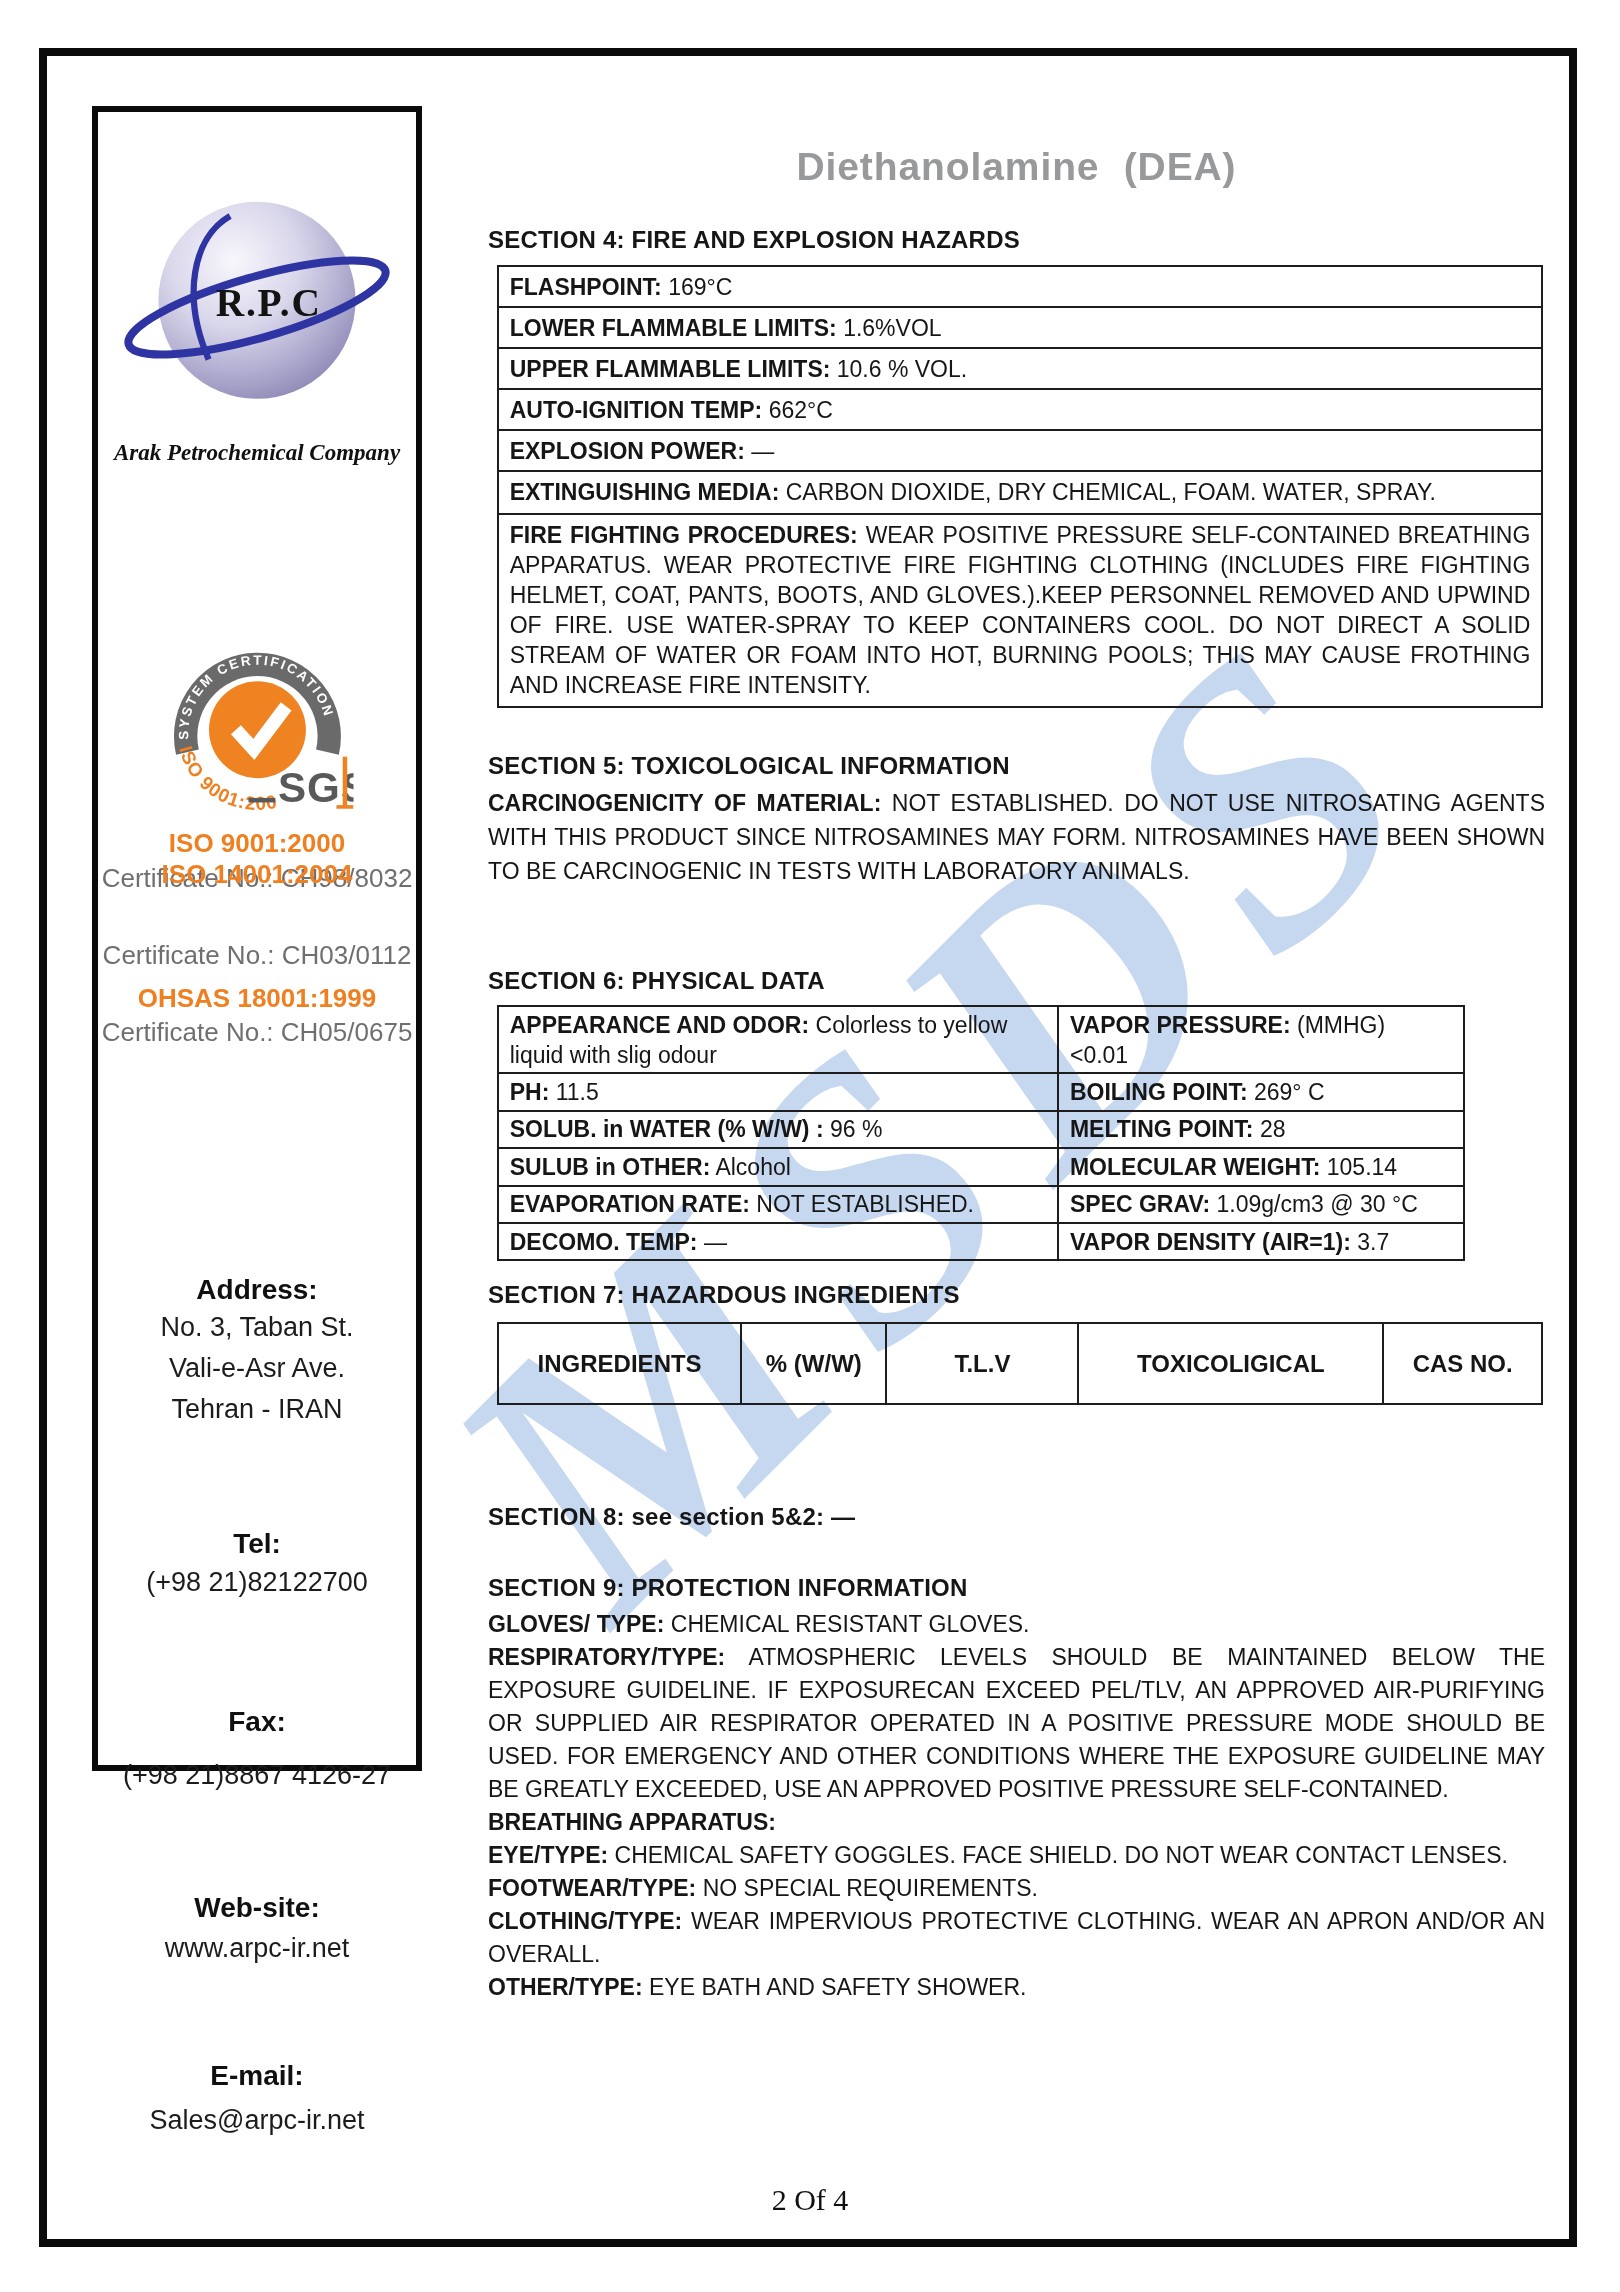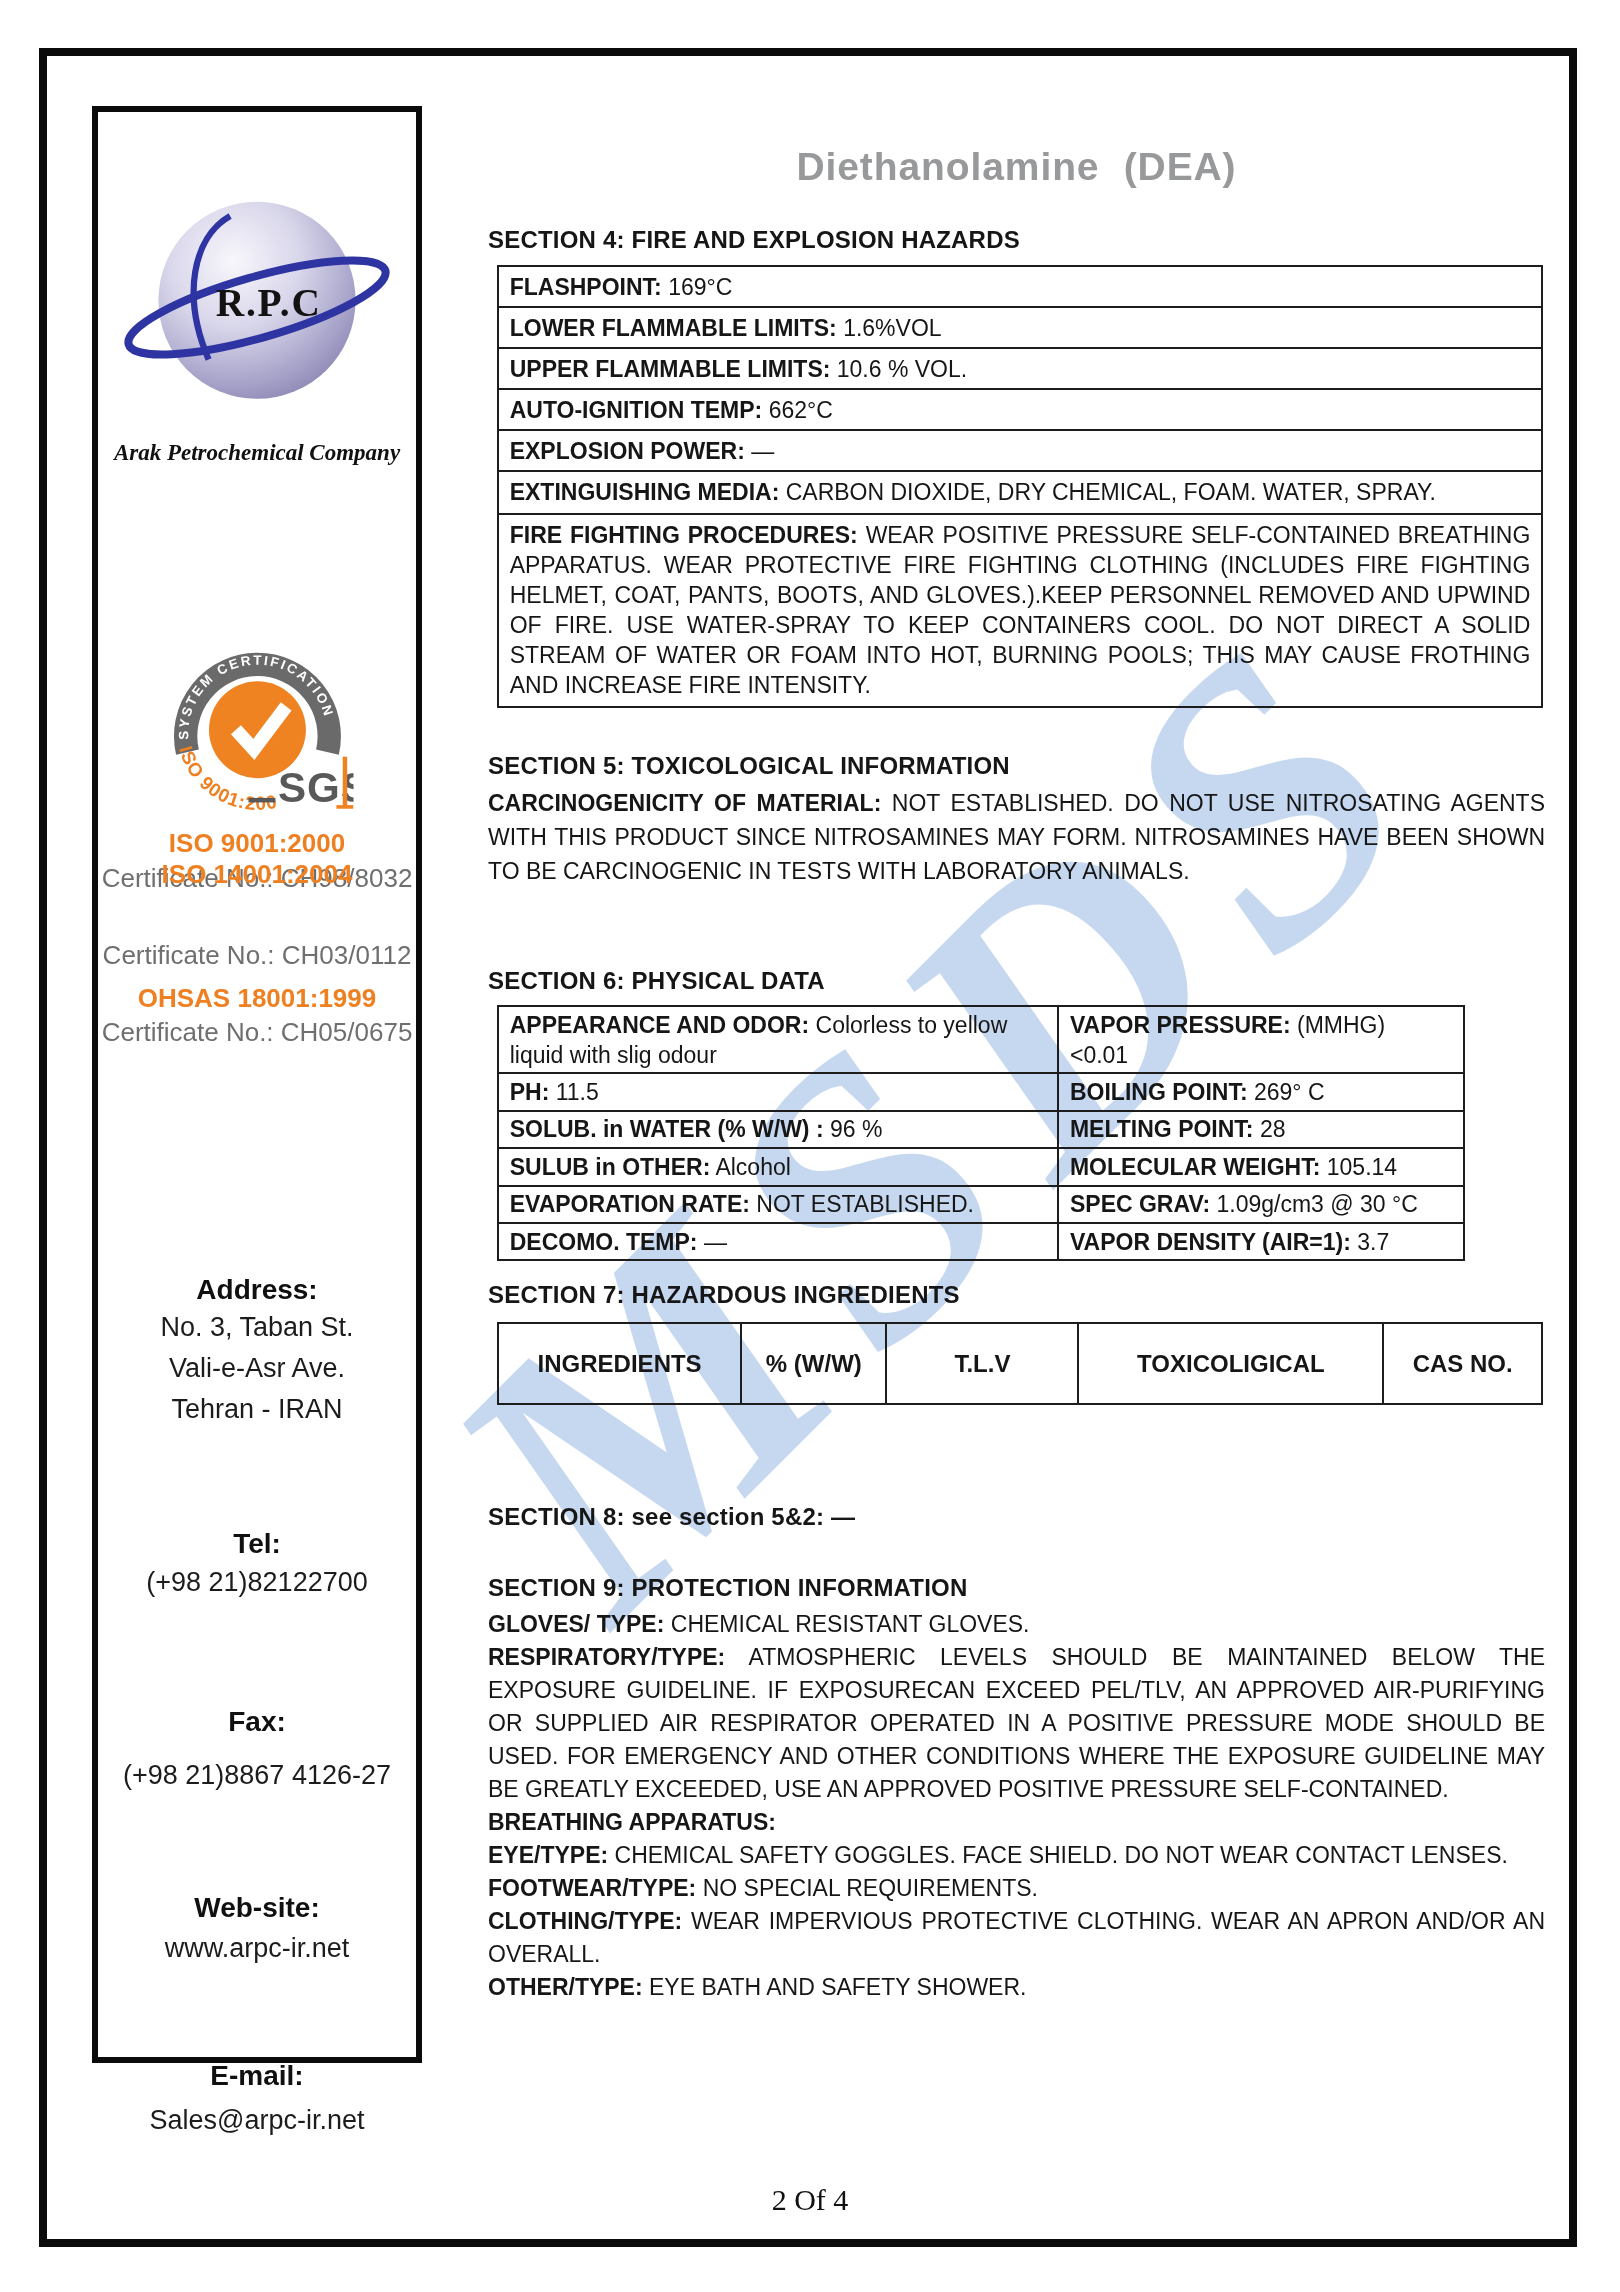--- a/index.html
+++ b/index.html
@@ -14,21 +14,21 @@
   
   .watermark {
     position:absolute; left:215px; top:913px; width:1451px; height:412px; z-index:1;
     display:flex; align-items:center; justify-content:center;
     transform:rotate(-45deg);
     font-family:"Liberation Serif", serif; font-style:italic; font-weight:bold;
     font-size:385px; letter-spacing:34px; color:#bdd1ee; opacity:0.85; white-space:nowrap;
   }
   
   .sidebar {
-    position:absolute; left:92px; top:106px; width:330px; height:1957px;
+    position:absolute; left:92px; top:106px; width:330px; height:1665px;
     border:6.3px solid #0b0b0b; box-sizing:border-box; background:#ffffff; z-index:3;
   }
   .sb { position:absolute; left:0; width:100%; text-align:center; }
   .rpc-logo { top:79px; left:50%; transform:translateX(-50%); position:absolute; }
   .company-name {
     top:328px; font-family:"Liberation Serif", serif; font-style:italic; font-weight:bold;
     font-size:23px; color:#111111;
   }
   .sgs-badge { top:528px; left:50%; transform:translateX(-50%); position:absolute; }
   .cert-std { color:#ee8022; font-size:26px; font-weight:bold; }

